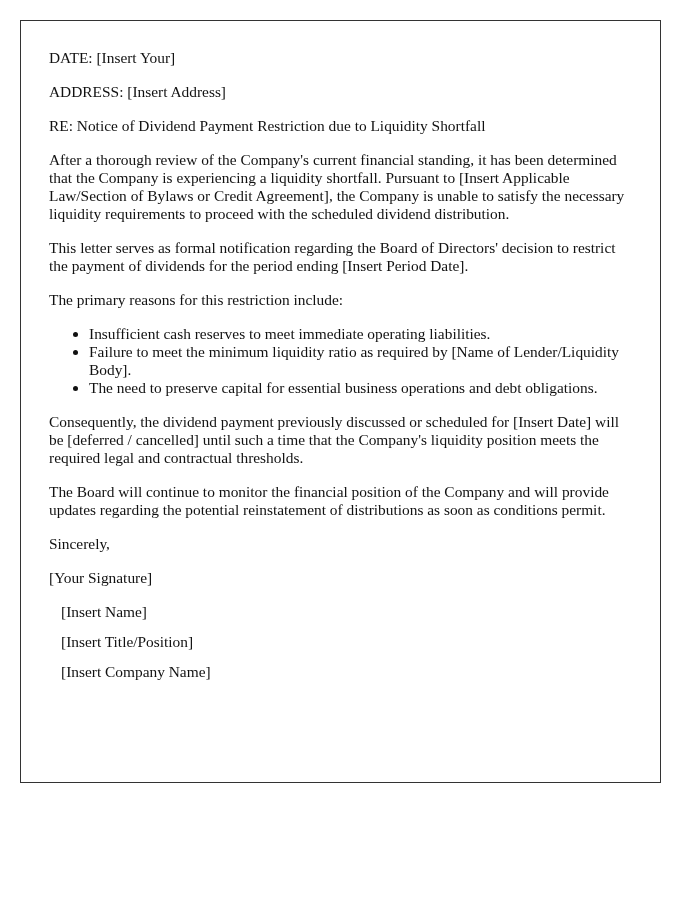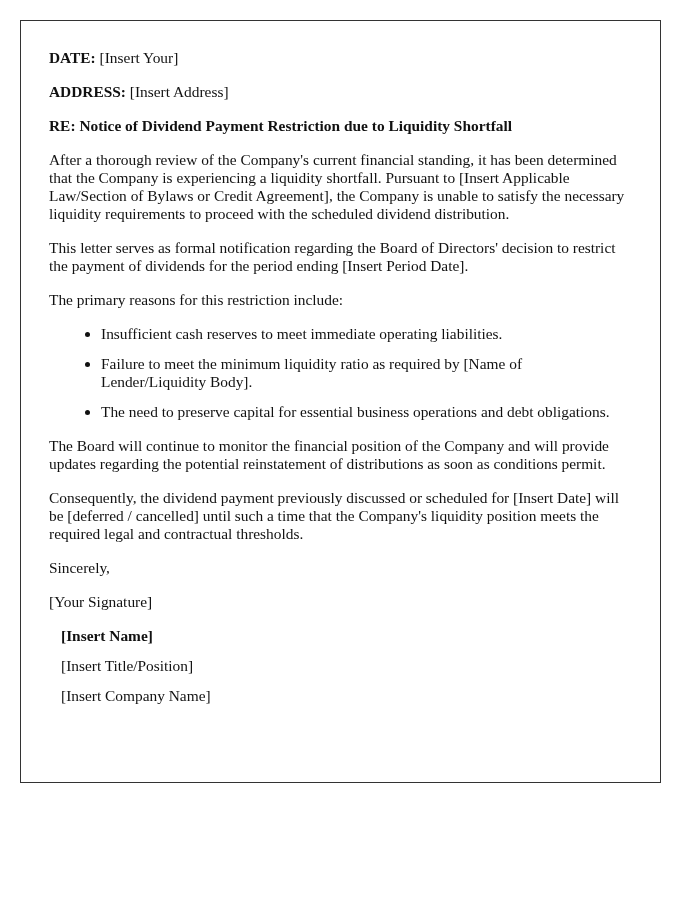--- a/index.html
+++ b/index.html
@@ -23,29 +23,29 @@
       width: 583px;
       height: 705px;
       border: 1px solid #333333;
       padding: 28px 28px 28px 28px;
       box-sizing: content-box;
     }
     .letter p {
       margin: 0 0 16px 0;
     }
     .letter b {
-      font-weight: bold;
+      font-weight: normal;
     }
     .letter ul {
       margin: 0 0 16px 0;
       padding-left: 40px;
       list-style: disc;
     }
     .letter li {
-      margin: 12px;
+      margin: 0;
     }
     .sig-block p {
       margin: 12px;
     }
   </style>
 </head>
 <body>
 
 <div class="letter">
 
@@ -71,23 +71,23 @@
   <p>This letter serves as formal notification regarding the Board of Directors' decision to restrict the payment of dividends for the period ending [Insert Period Date].</p>
 
   <p>The primary reasons for this restriction include:</p>
 
   <ul>
     <li>Insufficient cash reserves to meet immediate operating liabilities.</li>
     <li>Failure to meet the minimum liquidity ratio as required by [Name of Lender/Liquidity Body].</li>
     <li>The need to preserve capital for essential business operations and debt obligations.</li>
   </ul>
 
+  <p>Consequently, the dividend payment previously discussed or scheduled for [Insert Date] will be [deferred / cancelled] until such a time that the Company's liquidity position meets the required legal and contractual thresholds.</p>
+
   <p>The Board will continue to monitor the financial position of the Company and will provide updates regarding the potential reinstatement of distributions as soon as conditions permit.</p>
-
-  <p>Consequently, the dividend payment previously discussed or scheduled for [Insert Date] will be [deferred / cancelled] until such a time that the Company's liquidity position meets the required legal and contractual thresholds.</p>
 
   <p>Sincerely,</p>
 
   <p>[Your Signature]</p>
 
   <div class="sig-block">
     <p><b>[Insert Name]</b></p>
     <p>[Insert Title/Position]</p>
     <p>[Insert Company Name]</p>
   </div>

